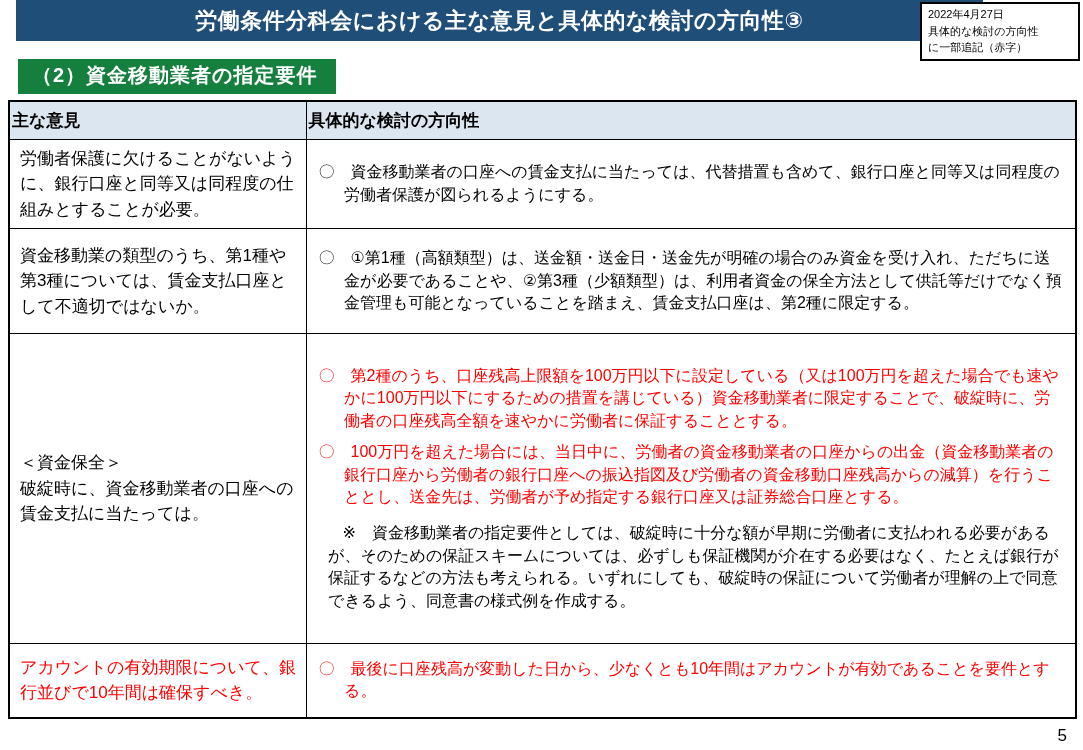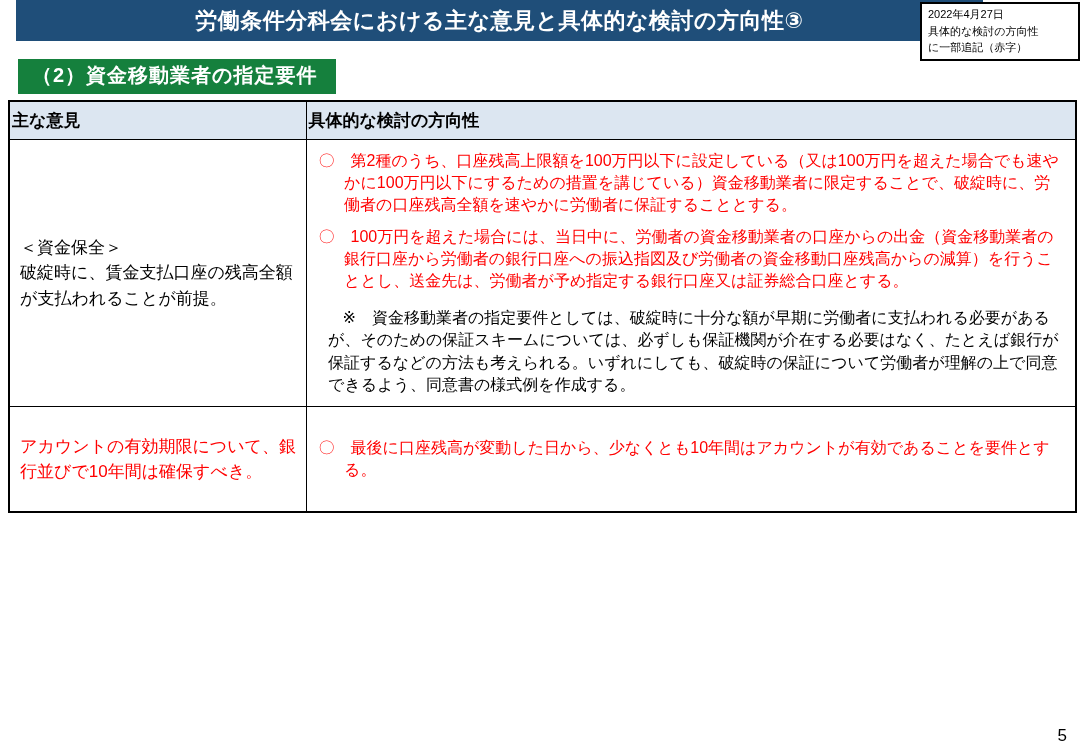--- a/index.html
+++ b/index.html
@@ -88,22 +88,38 @@
     </colgroup>
   <thead>
     <tr>
       <th>主な意見</th>
       <th>具体的な検討の方向性</th>
     </tr>
   </thead>
   <tbody>
       <tr>
         <td class="cell-left black">
+          <div>労働者保護に欠けることがないように、銀行口座と同等又は同程度の仕組みとすることが必要。</div>
+        </td>
+        <td class="cell-right">
+          <div class="bullet black">〇　資金移動業者の口座への賃金支払に当たっては、代替措置も含めて、銀行口座と同等又は同程度の労働者保護が図られるようにする。</div>
+        </td>
+      </tr>
+      <tr>
+        <td class="cell-left black">
+          <div>資金移動業の類型のうち、第1種や第3種については、賃金支払口座として不適切ではないか。</div>
+        </td>
+        <td class="cell-right">
+          <div class="bullet black">〇　①第1種（高額類型）は、送金額・送金日・送金先が明確の場合のみ資金を受け入れ、ただちに送金が必要であることや、②第3種（少額類型）は、利用者資金の保全方法として供託等だけでなく預金管理も可能となっていることを踏まえ、賃金支払口座は、第2種に限定する。</div>
+        </td>
+      </tr>
+      <tr>
+        <td class="cell-left black">
           <div>＜資金保全＞</div>
-          <div>破綻時に、賃金支払口座の残高全額が支払われることが前提。</div>
+          <div>破綻時に、資金移動業者の口座への賃金支払に当たっては。</div>
         </td>
         <td class="cell-right">
           <div class="bullet red">〇　第2種のうち、口座残高上限額を100万円以下に設定している（又は100万円を超えた場合でも速やかに100万円以下にするための措置を講じている）資金移動業者に限定することで、破綻時に、労働者の口座残高全額を速やかに労働者に保証することとする。</div>
           <div class="bullet red">〇　100万円を超えた場合には、当日中に、労働者の資金移動業者の口座からの出金（資金移動業者の銀行口座から労働者の銀行口座への振込指図及び労働者の資金移動口座残高からの減算）を行うこととし、送金先は、労働者が予め指定する銀行口座又は証券総合口座とする。</div>
           <div class="note black">※　資金移動業者の指定要件としては、破綻時に十分な額が早期に労働者に支払われる必要があるが、そのための保証スキームについては、必ずしも保証機関が介在する必要はなく、たとえば銀行が保証するなどの方法も考えられる。いずれにしても、破綻時の保証について労働者が理解の上で同意できるよう、同意書の様式例を作成する。</div>
         </td>
       </tr>
       <tr>
         <td class="cell-left red">
           <div>アカウントの有効期限について、銀行並びで10年間は確保すべき。</div>

